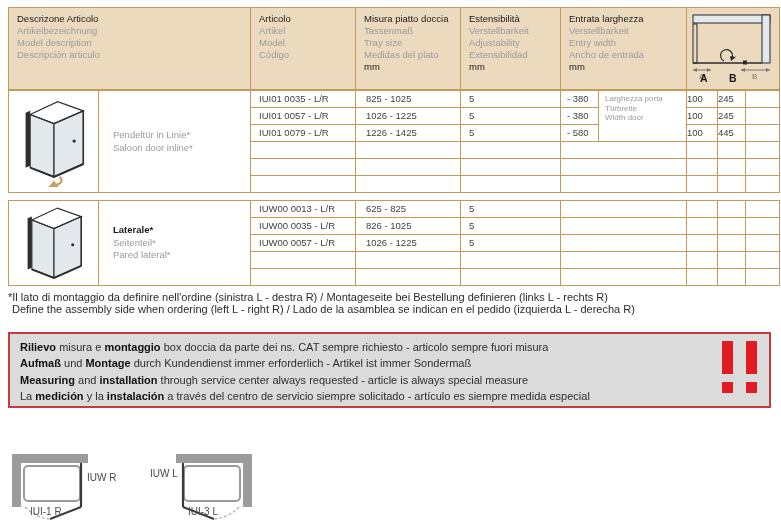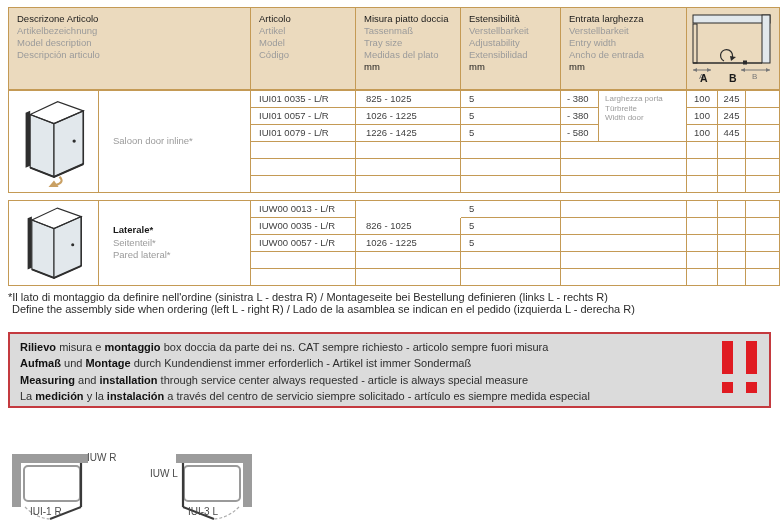--- a/index.html
+++ b/index.html
@@ -18,21 +18,21 @@
 
   
   .tbl{position:absolute;display:grid;border-top:1px solid var(--table-border);border-left:1px solid var(--table-border)}
   .c{border-right:1px solid var(--table-border);border-bottom:1px solid var(--table-border);background:#fff;font-size:9.5px;color:#3f3f3f;line-height:16px;overflow:hidden;white-space:nowrap}
   .hc{background:var(--header-bg);padding:5px 0 0 8px;line-height:12px;white-space:normal}
   .hl{font-size:9.5px;color:#9b9b9b}
   .hl.b{color:#1a1a1a;font-weight:normal}
   .pad8{padding-left:8px}
   .pad10{padding-left:10px}
   .pad6{padding-left:6px}
-  .ctr{text-align:center}
+  .ctr{}
 
   .desc-cell{padding:0 0 0 14px;display:flex;flex-direction:column;justify-content:center;line-height:12.5px;white-space:normal}
   .desc-cell .dl{font-size:9.5px;color:#9b9b9b}
   .desc-cell .dl.b{color:#1a1a1a;font-weight:bold}
   .img-cell{display:flex;align-items:center;justify-content:center}
 
   .entry-note{padding:3px 0 0 6px;line-height:9.5px;white-space:normal}
   .entry-note div{font-size:8px;color:#9b9b9b}
 
   .diag-cell{position:relative}
@@ -120,20 +120,21 @@
         <polygon points="36,30 68,16 68,74 36,88" fill="var(--glass)" stroke="#2e2e2e" stroke-width="1.3"></polygon>
         <polygon points="10,20 40,6 68,16 36,30" fill="none" stroke="#2e2e2e" stroke-width="1.3"></polygon>
         <line x1="68" y1="16" x2="68" y2="74" stroke="#2e2e2e" stroke-width="1.6"></line>
         <polyline points="10,78 36,88 68,74" fill="none" stroke="#2e2e2e" stroke-width="2.2"></polyline>
         <circle cx="58" cy="49" r="1.8" fill="#2e2e2e"></circle>
         <path d="M42,88 q6,6 -4,9" fill="none" stroke="#c9a063" stroke-width="2.4"></path>
         <polygon points="30,99 41,99 36,92" fill="#c9a063"></polygon>
       </svg>
     </div>
     <div class="c desc-cell" style="grid-column:2;grid-row:1/span 6">
+      <div class="dl">Pendeltür in Linie*</div>
       <div class="dl">Saloon door inline*</div>
     </div>
 
     <div class="c pad8" style="grid-column:3;grid-row:1">IUI01 0035 - L/R</div>
     <div class="c pad10" style="grid-column:4;grid-row:1">825 - 1025</div>
     <div class="c pad8" style="grid-column:5;grid-row:1">5</div>
     <div class="c pad6" style="grid-column:6;grid-row:1">- 380</div>
     <div class="c entry-note" style="grid-column:7;grid-row:1/span 3">
       <div>Larghezza porta</div>
       <div>Türbreite</div>
@@ -196,20 +197,21 @@
         <circle cx="58" cy="49" r="1.8" fill="#2e2e2e"></circle>
       </svg>
     </div>
     <div class="c desc-cell" style="grid-column:2;grid-row:1/span 5">
       <div class="dl b">Laterale*</div>
       <div class="dl">Seitenteil*</div>
       <div class="dl">Pared lateral*</div>
     </div>
 
     <div class="c pad8" style="grid-column:3;grid-row:1">IUW00 0013 - L/R</div>
+    <div class="c pad10" style="grid-column:4;grid-row:1">625 - 825</div>
     <div class="c pad8" style="grid-column:5;grid-row:1">5</div>
     <div class="c" style="grid-column:6/span 2;grid-row:1"></div>
     <div class="c" style="grid-column:8;grid-row:1"></div>
     <div class="c" style="grid-column:9;grid-row:1"></div>
     <div class="c" style="grid-column:10;grid-row:1"></div>
 
     <div class="c pad8" style="grid-column:3;grid-row:2">IUW00 0035 - L/R</div>
     <div class="c pad10" style="grid-column:4;grid-row:2">826 - 1025</div>
     <div class="c pad8" style="grid-column:5;grid-row:2">5</div>
     <div class="c" style="grid-column:6/span 2;grid-row:2"></div>
@@ -261,21 +263,21 @@
   </svg>
 
   <svg width="80" height="76" viewBox="0 0 80 76" style="position:absolute;left:12px;top:448px">
     <rect x="0" y="6" width="76" height="9" fill="var(--wall-gray)"></rect>
     <rect x="0" y="6" width="9" height="53" fill="var(--wall-gray)"></rect>
     <rect x="12" y="18" width="56" height="35" rx="4" fill="#fff" stroke="#9a9a9a" stroke-width="2"></rect>
     <line x1="69" y1="15" x2="69" y2="59" stroke="#3a3a3a" stroke-width="2.2"></line>
     <line x1="69" y1="59" x2="38" y2="71" stroke="#3a3a3a" stroke-width="2"></line>
     <path d="M13,59 Q24,70 38,71" fill="none" stroke="#aaaaaa" stroke-width="1.2" stroke-dasharray="3,2"></path>
   </svg>
-  <span class="bd-label" style="left:87px;top:452px">IUW R</span>
+  <span class="bd-label" style="left:87px;top:472px">IUW R</span>
   <span class="bd-label" style="left:30px;top:506px">IUI-1 R</span>
 
   <svg width="80" height="76" viewBox="0 0 80 76" style="position:absolute;left:172px;top:448px">
     <g transform="translate(80,0) scale(-1,1)">
       <rect x="0" y="6" width="76" height="9" fill="var(--wall-gray)"></rect>
       <rect x="0" y="6" width="9" height="53" fill="var(--wall-gray)"></rect>
       <rect x="12" y="18" width="56" height="35" rx="4" fill="#fff" stroke="#9a9a9a" stroke-width="2"></rect>
       <line x1="69" y1="15" x2="69" y2="59" stroke="#3a3a3a" stroke-width="2.2"></line>
       <line x1="69" y1="59" x2="38" y2="71" stroke="#3a3a3a" stroke-width="2"></line>
       <path d="M13,59 Q24,70 38,71" fill="none" stroke="#aaaaaa" stroke-width="1.2" stroke-dasharray="3,2"></path>

